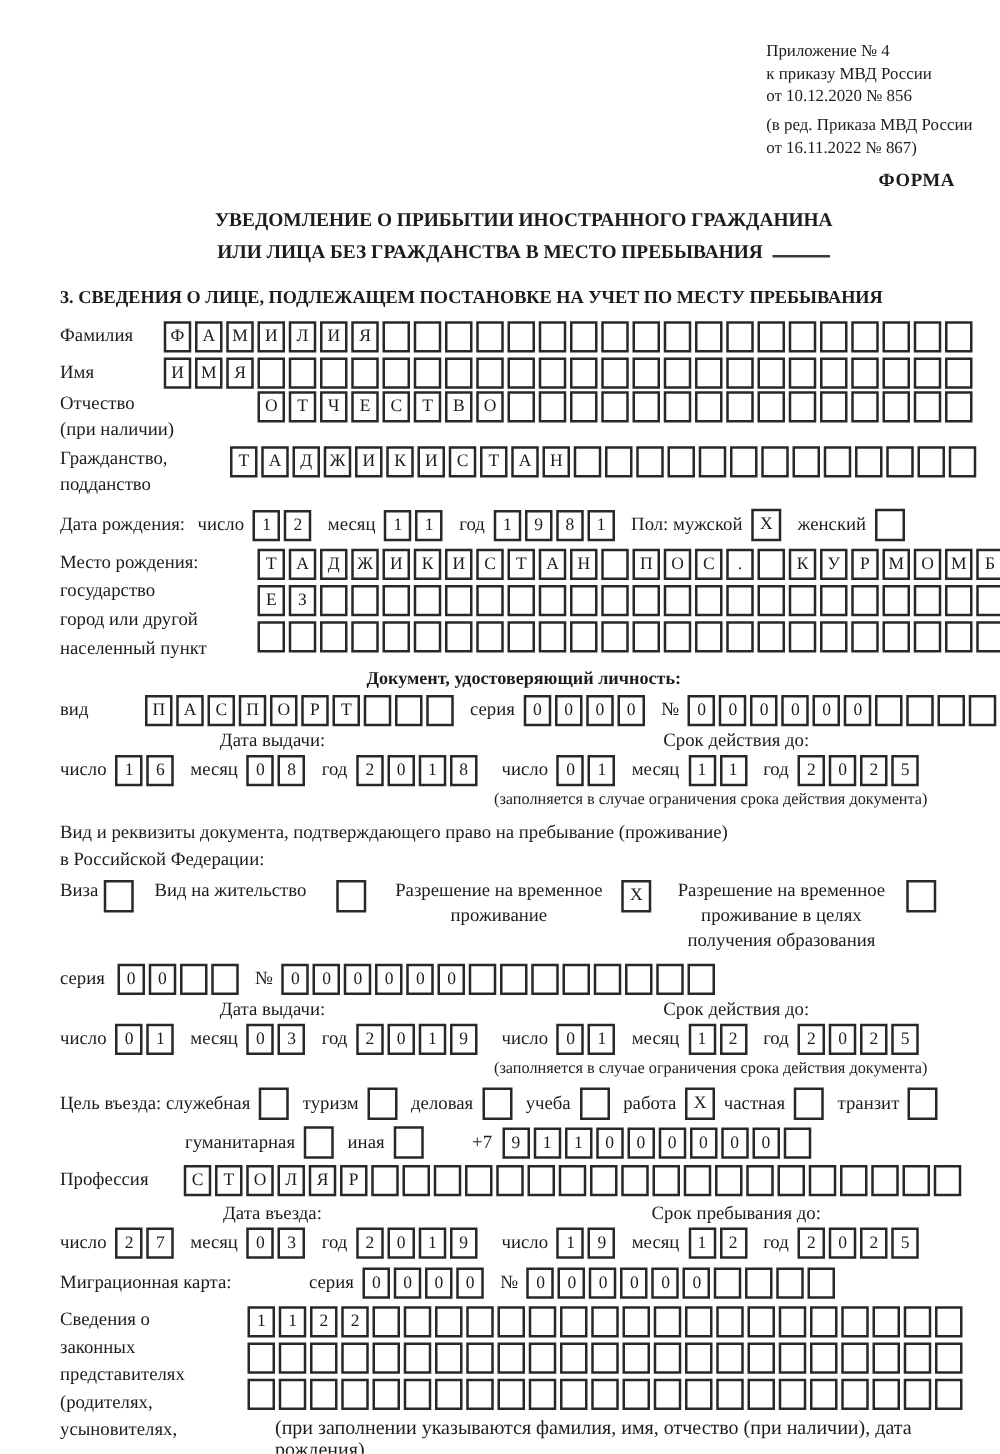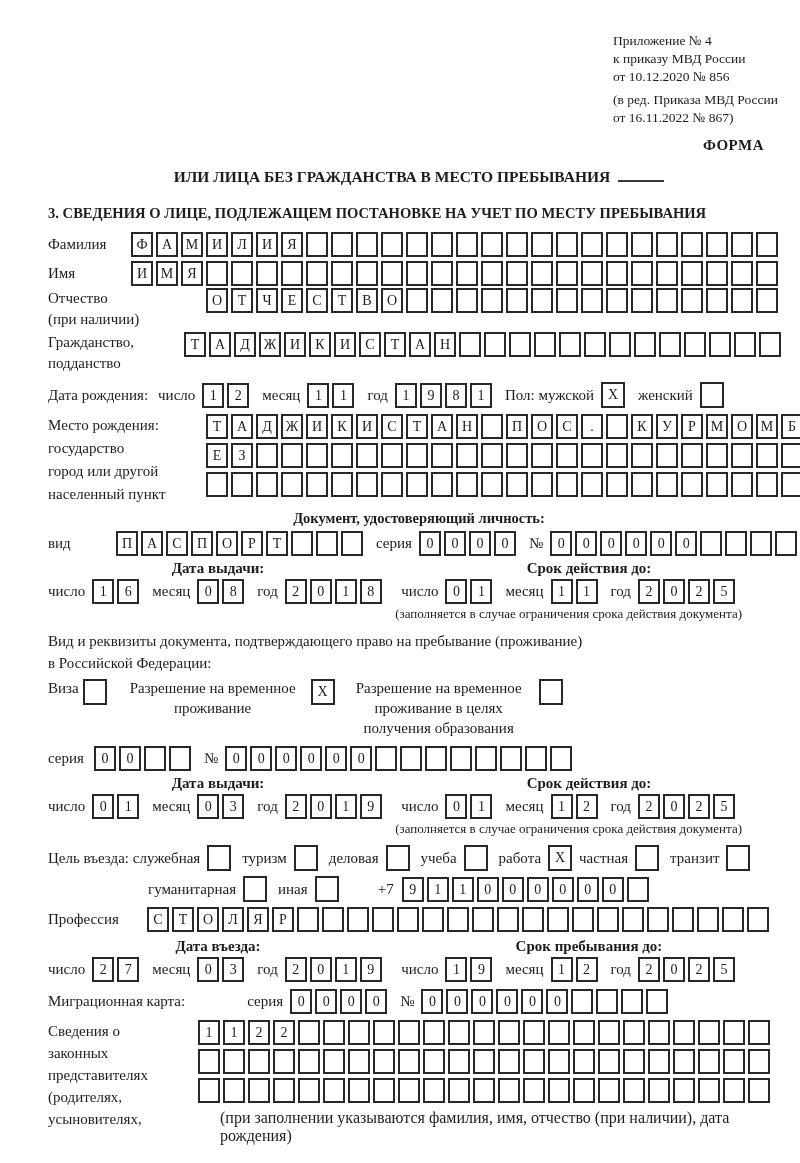--- a/index.html
+++ b/index.html
@@ -23,21 +23,21 @@
     width:22px;height:25px;border:2px solid #282828;margin-right:3px;
     text-align:center;font-size:14px;line-height:21px;background:#fff;
   }
   .cb .cell{width:24px;height:26px;line-height:22px;}
   .lbl{flex:0 0 auto;}
   .lblcol{flex:0 0 auto;line-height:21px;}
   .boxcol .boxes{margin-bottom:4px;display:flex;}
   .dlbl{margin:0 7px 0 10px;}
   .dlbl.first{margin-left:0;}
   .doc-heading{text-align:center;font-weight:bold;font-size:14.5px;margin-top:4px;}
-  .date-hdr{display:flex;font-weight:bold;margin-top:4px;}
+  .date-hdr{display:flex;font-weight:normal;margin-top:4px;}
   .date-hdr .left{width:340px;text-align:center;}
   .date-hdr .right{flex:1;text-align:center;}
   .dates{display:flex;align-items:center;margin-top:2px;}
   .dates .grp{display:flex;align-items:center;}
   .dates .grp.right{margin-left:auto;margin-right:52px;}
   .note{text-align:right;font-size:13px;margin:2px 48px 0 0;line-height:16px;}
   .intro{margin-top:8px;line-height:22px;}
   .opts{display:flex;align-items:flex-start;margin-top:4px;}
   .opt{display:flex;align-items:flex-start;}
   .opt .boxes{margin-left:9px;margin-top:1px;}
@@ -59,20 +59,21 @@
   <div>к приказу МВД России</div>
   <div>от 10.12.2020 № 856</div>
 </div>
 <div class="amendment">
   <div>(в ред. Приказа МВД России</div>
   <div>от 16.11.2022 № 867)</div>
 </div>
 <div class="forma">ФОРМА</div>
 
 <div class="title">
+  <div>УВЕДОМЛЕНИЕ О ПРИБЫТИИ ИНОСТРАННОГО ГРАЖДАНИНА</div>
   <div>
     <span>ИЛИ ЛИЦА БЕЗ ГРАЖДАНСТВА В МЕСТО ПРЕБЫВАНИЯ</span><span class="blank"></span>
   </div>
 </div>
 
 <div class="sec-heading">3. СВЕДЕНИЯ О ЛИЦЕ, ПОДЛЕЖАЩЕМ ПОСТАНОВКЕ НА УЧЕТ ПО МЕСТУ ПРЕБЫВАНИЯ</div>
 
 <div class="row" style="margin-top:10px;">
   <span class="lbl" style="width:83px;">Фамилия</span>
   <span class="boxes">
@@ -408,20 +409,26 @@
 <div class="intro" style="margin-top:0;">в Российской Федерации:</div>
 
 <div class="opts">
   <span class="opt">
     <span class="opt-label">Виза</span>
     <span class="boxes cb" style="margin-left:4px;">
         <span class="cell">&nbsp;</span>
       </span>
   </span>
   <span class="opt gap14">
+    <span class="opt-label">Вид на жительство</span>
+    <span class="boxes cb" style="margin-left:24px;">
+        <span class="cell">&nbsp;</span>
+      </span>
+  </span>
+  <span class="opt gap14">
     <span class="opt-label c w185">Разрешение на временное проживание</span>
     <span class="boxes cb">
         <span class="cell">X</span>
       </span>
   </span>
   <span class="opt gap10">
     <span class="opt-label c w190">Разрешение на временное проживание в целях получения образования</span>
     <span class="boxes cb">
         <span class="cell">&nbsp;</span>
       </span>

